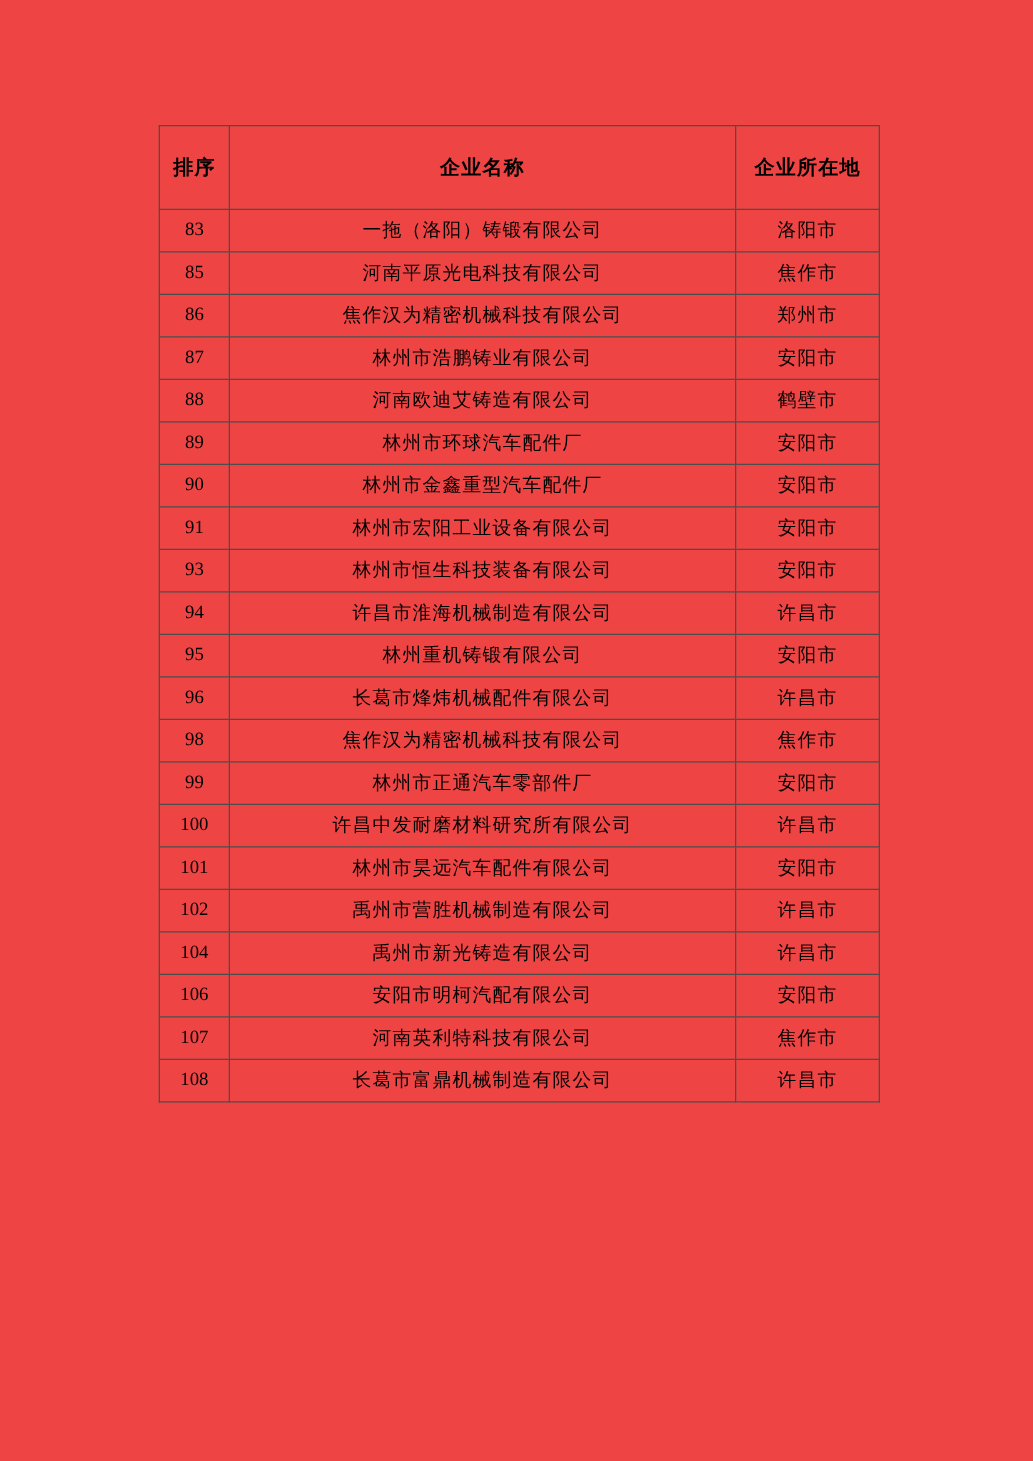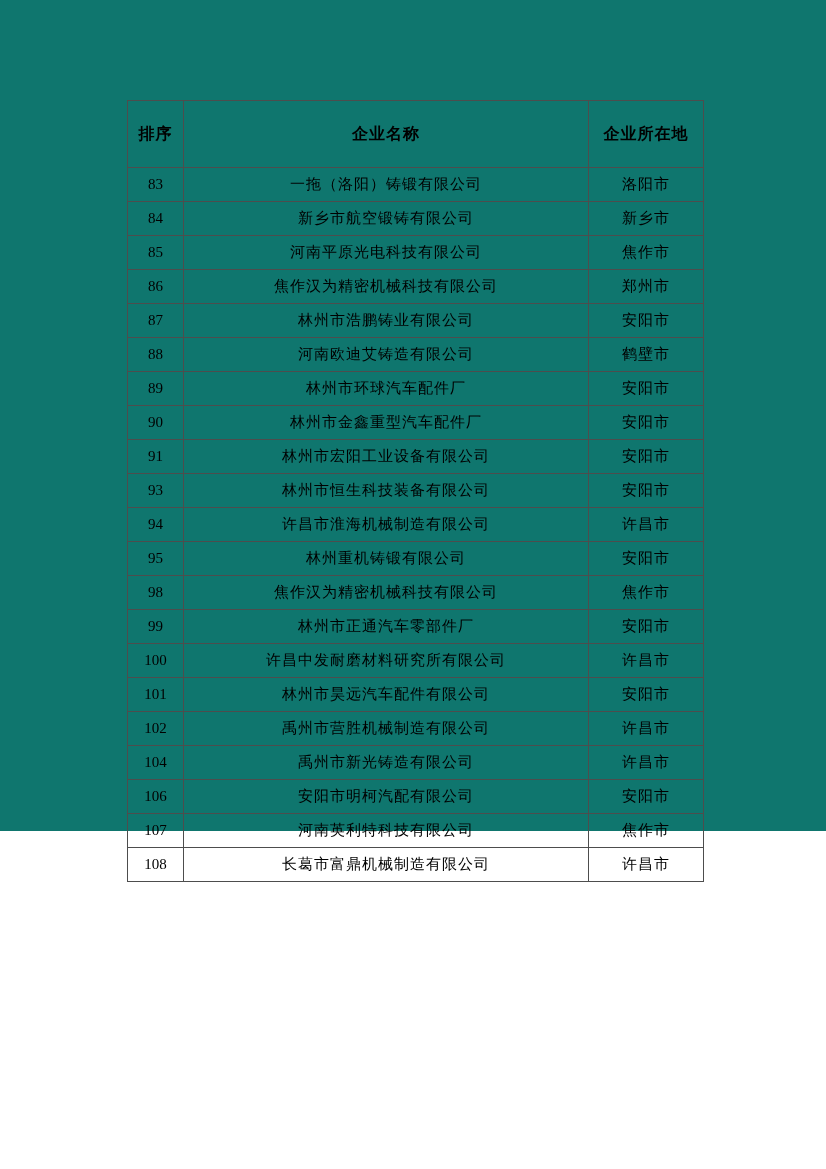--- a/index.html
+++ b/index.html
@@ -8,22 +8,22 @@
     background: #ffffff;
     width: 826px;
     height: 1169px;
     overflow: hidden;
     font-family: "Liberation Serif", "DejaVu Serif", serif;
     color: #000000;
   }
   .page {
     position: relative;
     width: 826px;
-    height: 831px;
-    background: #0f766e;
+    height: 1169px;
+    background: #ef4444;
   }
   table.roster {
     position: absolute;
     left: 127px;
     top: 100px;
     border-collapse: collapse;
     table-layout: fixed;
     width: 576px;
   }
   table.roster th,
@@ -75,25 +75,20 @@
       </tr>
     </thead>
     <tbody>
 
     <tr class="">
         <td class="rank">83</td>
         <td class="cname">一拖（洛阳）铸锻有限公司</td>
         <td class="city">洛阳市</td>
       </tr>
         <tr class="">
-        <td class="rank">84</td>
-        <td class="cname">新乡市航空锻铸有限公司</td>
-        <td class="city">新乡市</td>
-      </tr>
-        <tr class="">
         <td class="rank">85</td>
         <td class="cname">河南平原光电科技有限公司</td>
         <td class="city">焦作市</td>
       </tr>
         <tr class="">
         <td class="rank">86</td>
         <td class="cname">焦作汉为精密机械科技有限公司</td>
         <td class="city">郑州市</td>
       </tr>
         <tr class="">
@@ -128,20 +123,25 @@
       </tr>
         <tr class="">
         <td class="rank">94</td>
         <td class="cname">许昌市淮海机械制造有限公司</td>
         <td class="city">许昌市</td>
       </tr>
         <tr class="">
         <td class="rank">95</td>
         <td class="cname">林州重机铸锻有限公司</td>
         <td class="city">安阳市</td>
+      </tr>
+        <tr class="">
+        <td class="rank">96</td>
+        <td class="cname">长葛市烽炜机械配件有限公司</td>
+        <td class="city">许昌市</td>
       </tr>
         <tr class="">
         <td class="rank">98</td>
         <td class="cname">焦作汉为精密机械科技有限公司</td>
         <td class="city">焦作市</td>
       </tr>
         <tr class="">
         <td class="rank">99</td>
         <td class="cname">林州市正通汽车零部件厂</td>
         <td class="city">安阳市</td>

